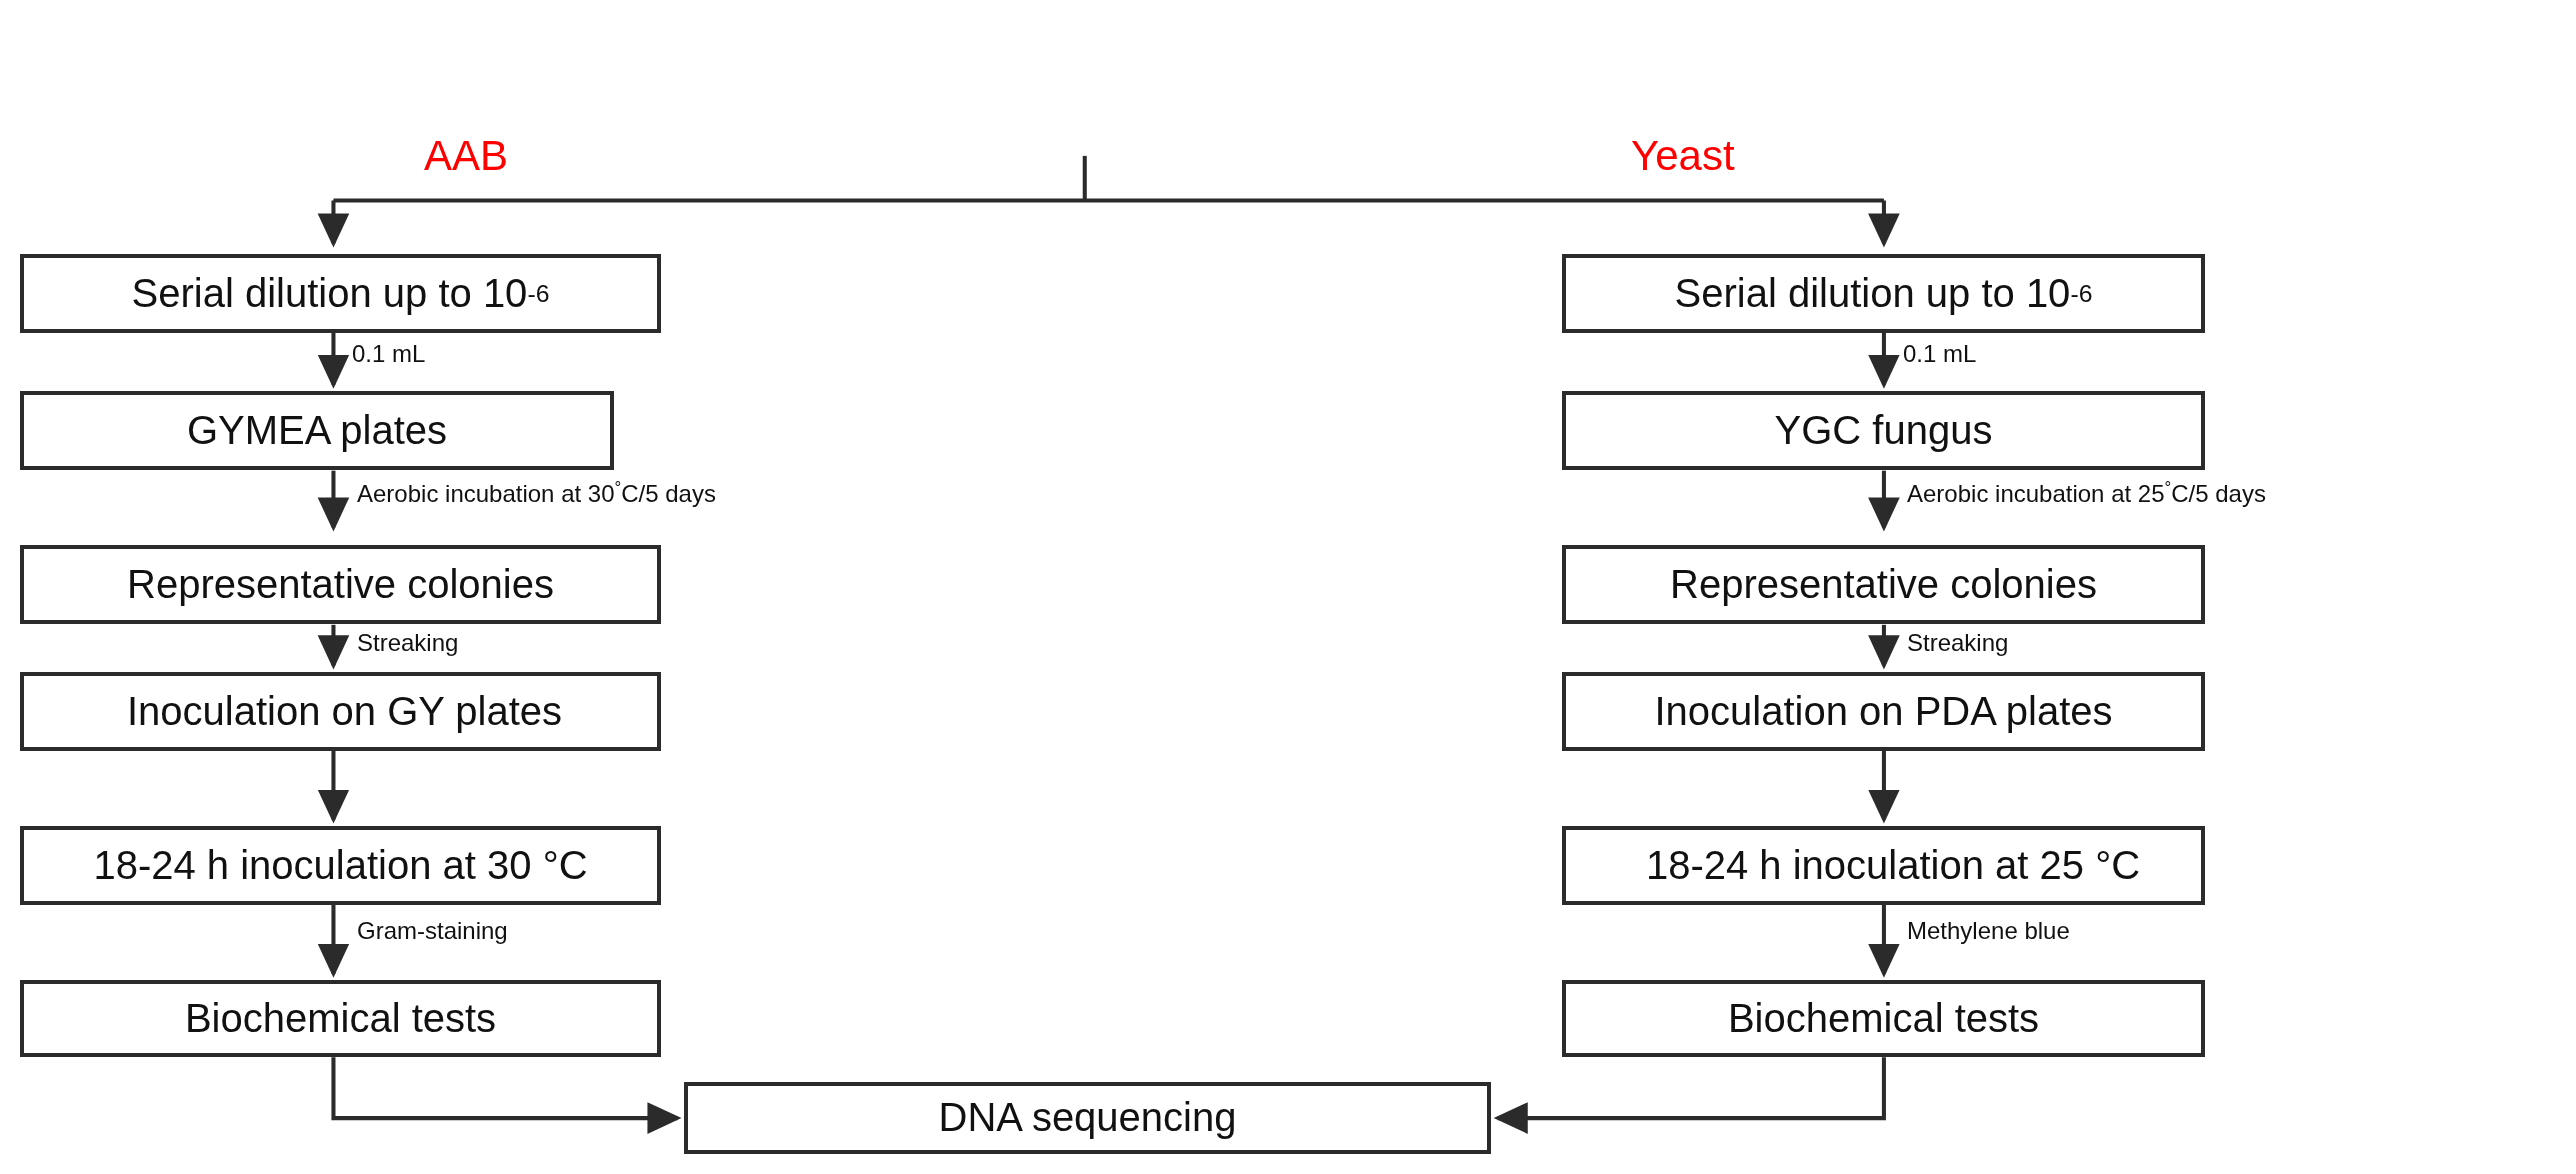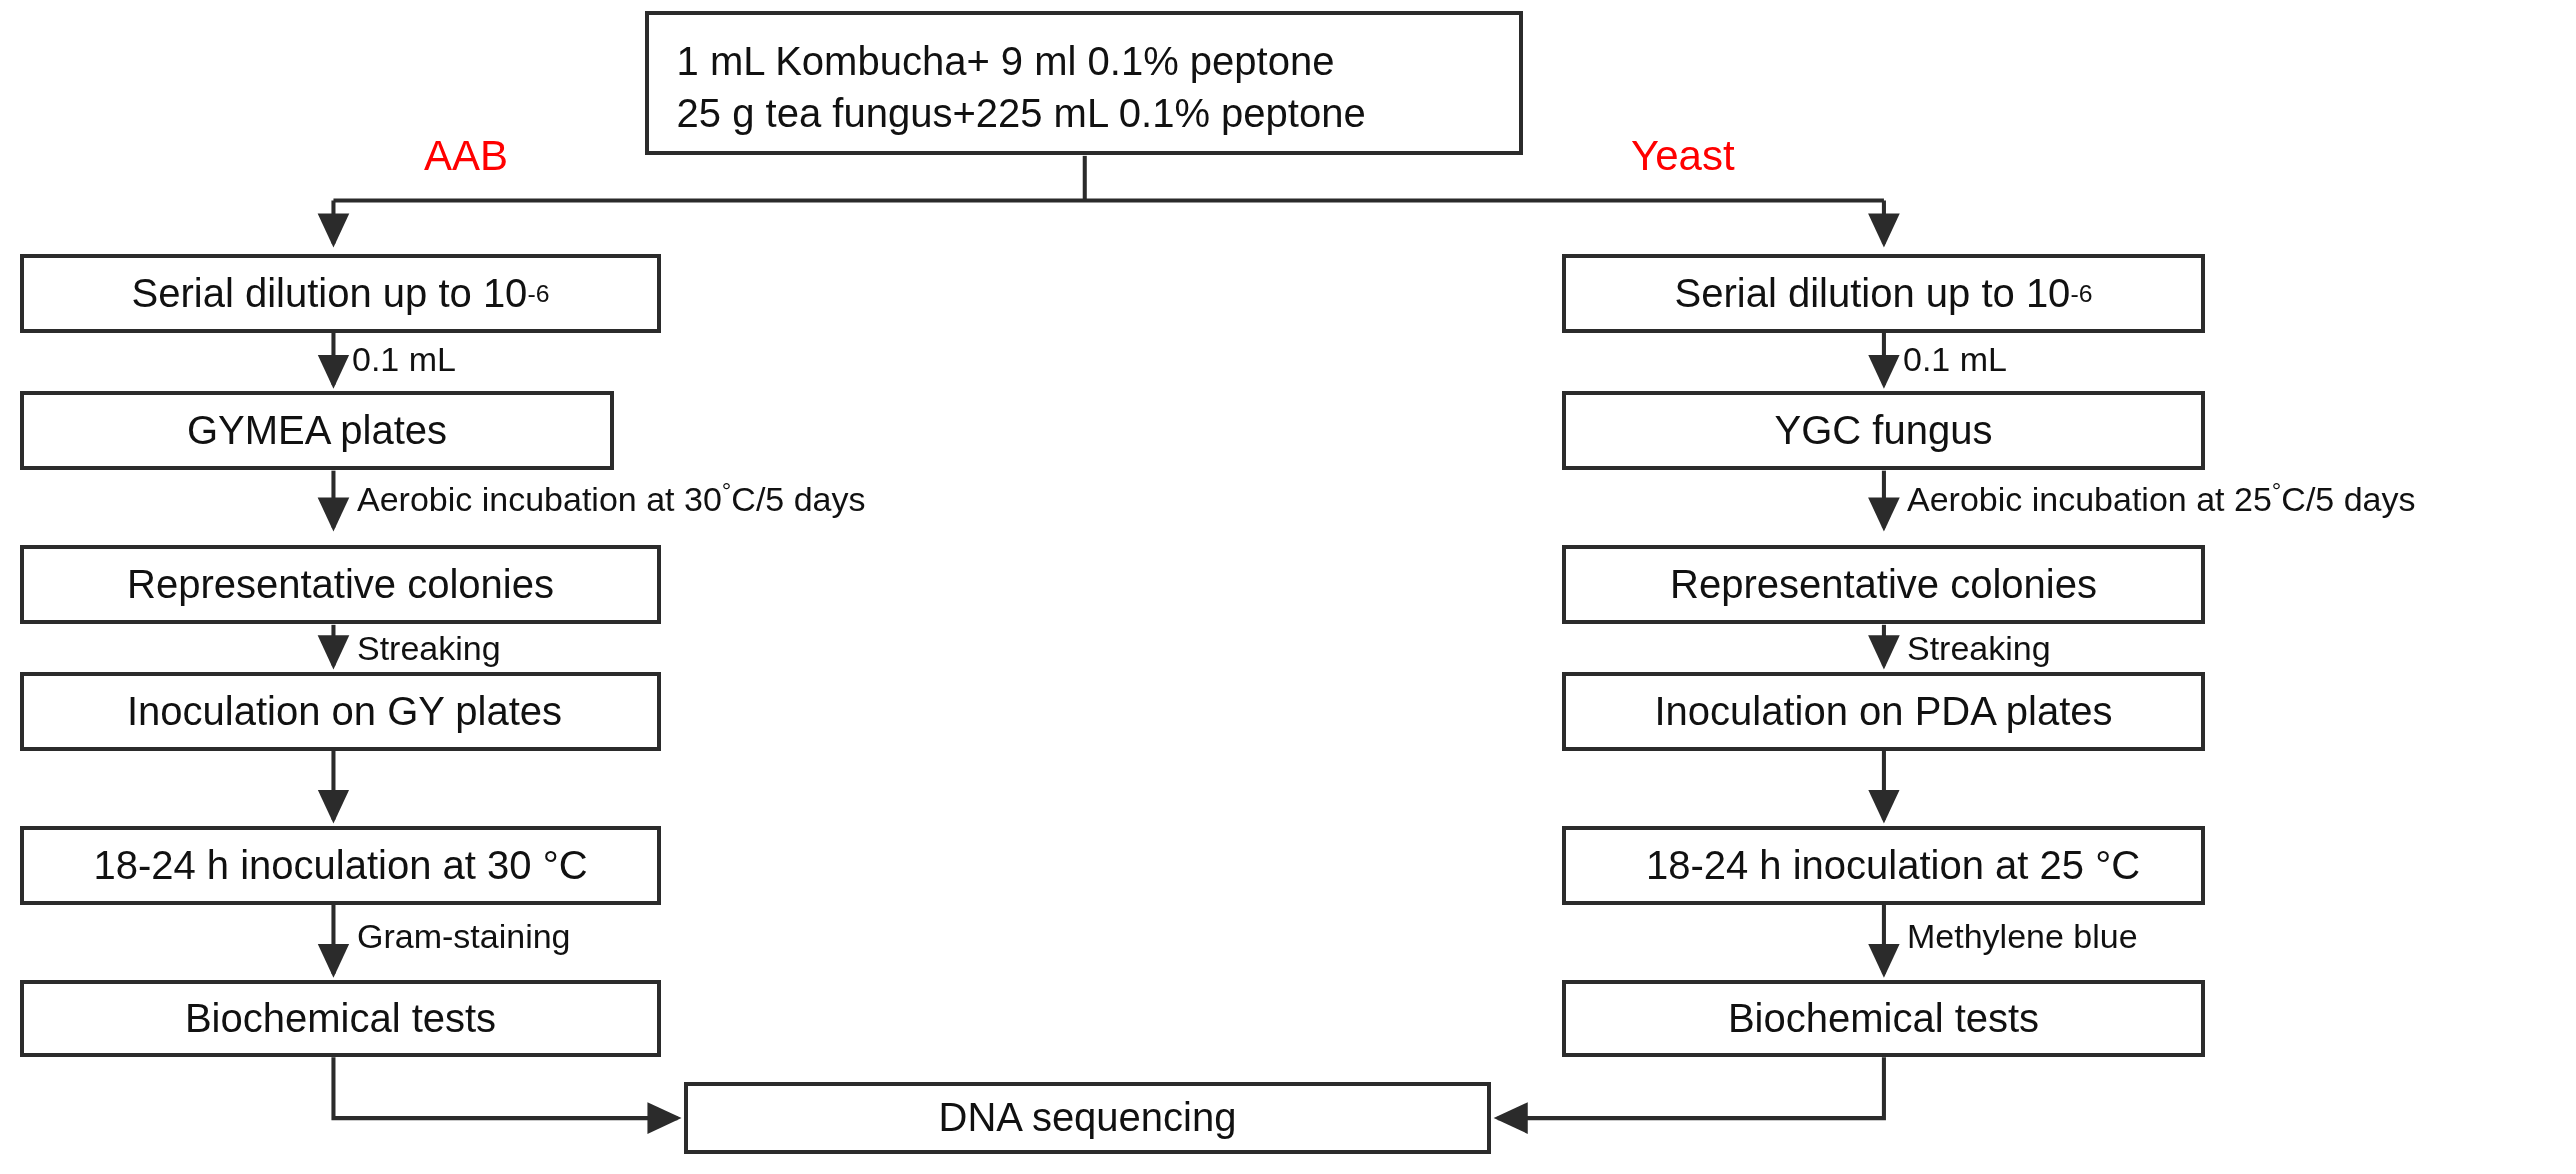--- a/index.html
+++ b/index.html
@@ -44,21 +44,21 @@
   .branch-label{
     position:absolute;
     color:#ff0000;
     font-size:42px;
     font-family:"Liberation Sans", sans-serif;
     white-space:nowrap;
   }
   .edge-label{
     position:absolute;
     color:#111111;
-    font-size:34px;
+    font-size:24px;
     font-family:"Liberation Sans", sans-serif;
     white-space:nowrap;
   }
   .deg{font-size:0.70em; vertical-align:super; line-height:0;}
 </style>
 </head>
 <body>
 
 <div id="root">
 
@@ -89,24 +89,20 @@
       <path d="M2322,770 L2322,820" marker-end="url(#arrowhead)"></path>
       <path d="M2322,925 L2322,1010" marker-end="url(#arrowhead)"></path>
       <path d="M2322,1115 L2322,1200" marker-end="url(#arrowhead)"></path>
 
       <path d="M411,1303 L411,1378 L835,1378" marker-end="url(#arrowhead)"></path>
 
       <path d="M2322,1303 L2322,1378 L1846,1378" marker-end="url(#arrowhead)"></path>
     </g>
   </svg>
 
-  <div class="node multi" style="left:645px; top:11.4px; width:878px; height:144px;">
-    <span class="ln">1 mL Kombucha+  9 ml 0.1% peptone</span>
-    <span class="ln">25 g tea fungus+225 mL 0.1% peptone</span>
-  </div>
 
   <div class="branch-label" style="left:424px; top:132px;">AAB</div>
   <div class="branch-label" style="left:1631px; top:132px;">Yeast</div>
 
   <div class="node" style="left:20px; top:254px; width:641px; height:79px;">
     <span>Serial dilution up to 10</span>
       <span class="sup">-6</span>
   </div>
   <div class="node" style="left:20px; top:391px; width:594px; height:79px;">
     <span>GYMEA plates</span>

